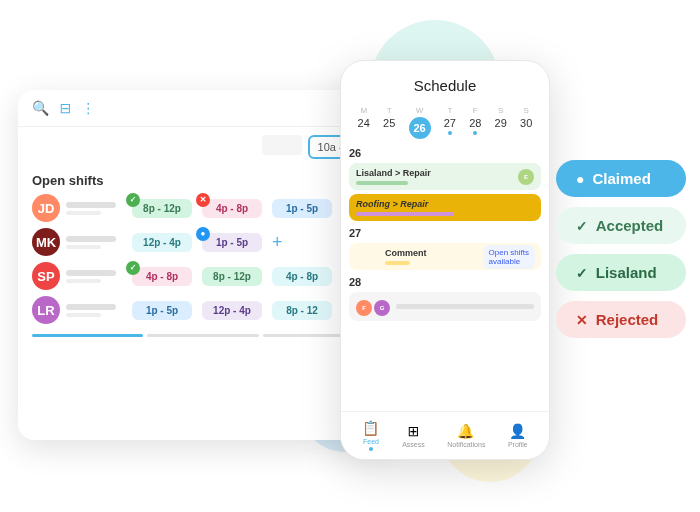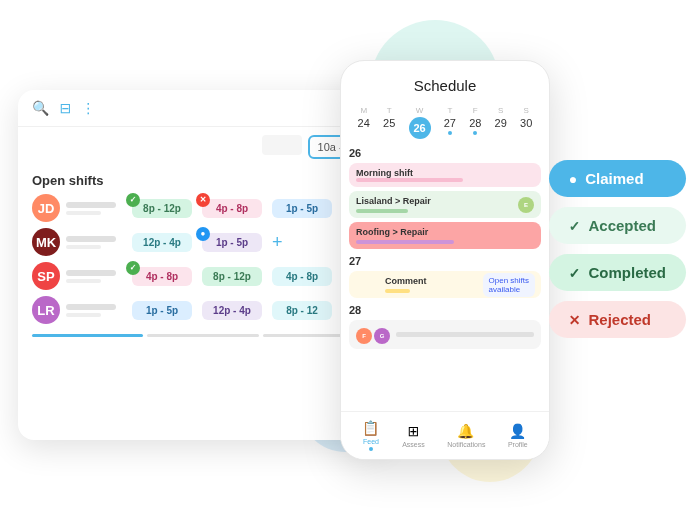--- a/index.html
+++ b/index.html
@@ -295,21 +295,21 @@
 
     .shift-block {
       border-radius: 8px;
       padding: 5px 7px;
       margin-bottom: 4px;
       position: relative;
     }
     .shift-block-pink { background: #fce4ec; }
     .shift-block-teal { background: #e0f7fa; }
     .shift-block-green { background: #e8f5e9; }
-    .shift-block-purple { background: #fca5a5; }
+    .shift-block-purple { background: #eab308; font-style: italic; }
     .shift-block-yellow { background: #fff9e6; padding-left: 36px; }
     .shift-block-gray { background: #f5f5f5; }
 
     .shift-block-title {
       font-size: 9px;
       font-weight: 700;
       color: #333;
     }
     .shift-block-sub {
       font-size: 8px;
@@ -573,24 +573,20 @@
       <span style="font-size:8px;color:#bbb;">S</span>
       <span class="date-num">30</span>
     </div>
   </div>
 
   <div class="schedule-content">
 
     <div class="day-section">
       <div class="day-label">26</div>
 
-      <div class="shift-block shift-block-pink">
-        <div class="shift-block-title">Morning shift</div>
-        <div class="shift-block-sub" style="background:#f8bbd0; height:4px; border-radius:2px; width:60%;"></div>
-      </div>
 
 
       <div class="shift-block shift-block-green" style="display:flex; align-items:center; justify-content:space-between;">
         <div>
           <div class="shift-block-title">Lisaland &gt; Repair</div>
           <div style="height:4px; background:#a5d6a7; border-radius:2px; width:70%; margin-top:3px;"></div>
         </div>
         <div class="mini-avatar av8">
             <div class="avatar-initials" style="font-size:6px;">E</div>
           </div>
@@ -655,19 +651,19 @@
   <div class="status-badge badge-blue">
     <span class="badge-icon">●</span>
     <span>Claimed</span>
   </div>
   <div class="status-badge badge-green-light">
     <span class="badge-icon">✓</span>
     <span>Accepted</span>
   </div>
   <div class="status-badge badge-green-dark">
     <span class="badge-icon">✓</span>
-    <span>Completed</span>
+    <span>Lisaland</span>
   </div>
   <div class="status-badge badge-red">
     <span class="badge-icon">✕</span>
     <span>Rejected</span>
   </div>
 </div>
 
 </body></html>

